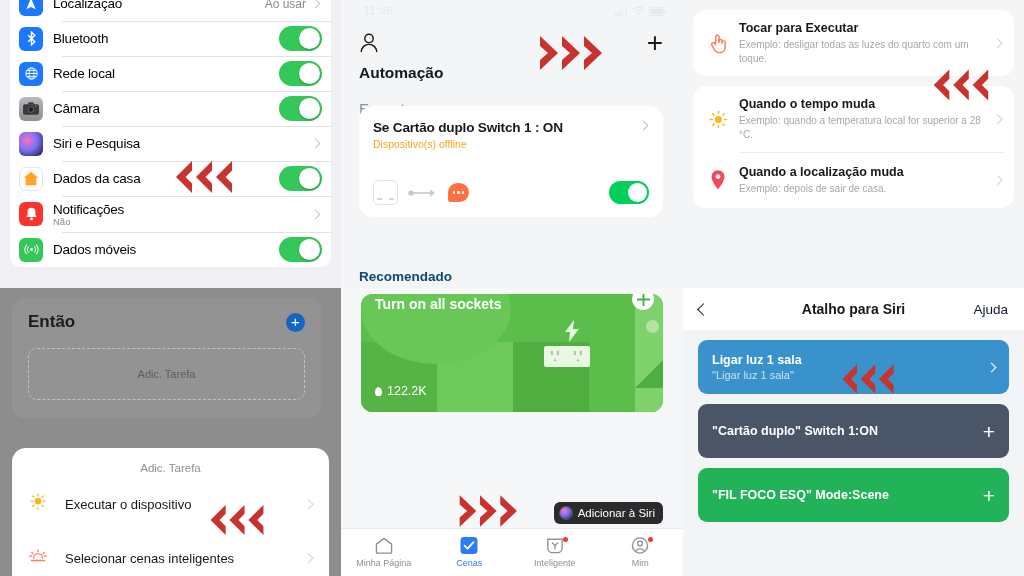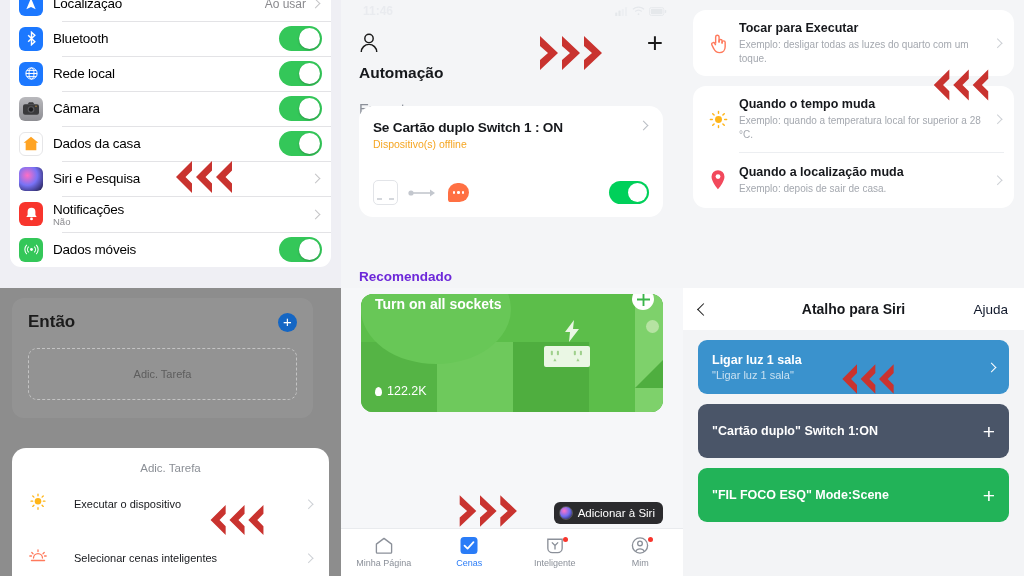--- a/index.html
+++ b/index.html
@@ -121,21 +121,21 @@
   .p2-toggle {
     width: 40px; height: 23px; border-radius: 12px; background: #00d05a;
     margin-left: auto; position: relative;
   }
   .p2-toggle::after {
     content: ""; position: absolute; top: 2px; left: 19px;
     width: 19px; height: 19px; border-radius: 50%; background: #fff;
   }
   .p2-reco {
     position: absolute; left: 18px; bottom: 4px;
-    font-size: 13.5px; font-weight: bold; color: #6d28d9;
+    font-size: 13.5px; font-weight: bold; color: #0c4a6e;
   }
   .p2-arrows { position: absolute; left: 195px; top: 35px; }
 
   
   .p3 { background: #f4f5f7; padding: 0 10px; }
   .p3-head { height: 40px; display: flex; align-items: center; position: relative; }
   .p3-back {
     width: 9px; height: 9px; border-left: 1.8px solid #1a1a1a;
     border-bottom: 1.8px solid #1a1a1a; transform: rotate(45deg);
     margin-left: 16px;
@@ -167,21 +167,21 @@
     width: 6.5px; height: 6.5px; border-right: 1.5px solid #cdd0d5;
     border-bottom: 1.5px solid #cdd0d5; transform: rotate(-45deg);
     flex: 0 0 auto; margin-right: 4px;
   }
   .p3-arrows { position: absolute; right: 28px; top: 68px; }
 
   
   .p4 { background: #8d8d8d; }
   .p4-dim { position: absolute; inset: 0; background: #8d8d8d; }
   .p4-card {
-    position: absolute; left: 12px; right: 28px; top: 10px;
+    position: absolute; left: 12px; right: 20px; top: 10px;
     background: rgba(255,255,255,.06); border-radius: 12px;
     padding: 14px 16px 18px 16px;
   }
   .p4-head { display: flex; align-items: center; justify-content: space-between; }
   .p4-title { font-size: 17px; font-weight: bold; color: #1b1b1b; }
   .p4-plus {
     width: 19px; height: 19px; border-radius: 50%; background: #1466c4;
     color: #fff; font-size: 15px; line-height: 17px; text-align: center;
     font-weight: 300;
   }
@@ -193,21 +193,21 @@
   .p4-sheet {
     position: absolute; left: 12px; right: 12px; bottom: 0; top: 160px;
     background: #fff; border-radius: 14px 14px 0 0; padding-top: 14px;
   }
   .p4-sheet-title { text-align: center; font-size: 11.5px; color: #8b8f96; }
   .p4-item {
     display: flex; align-items: center; padding: 0 14px; height: 48px;
     margin-top: 6px; position: relative;
   }
   .p4-item-ico { width: 24px; flex: 0 0 24px; text-align: center; font-size: 17px; }
-  .p4-item-label { margin-left: 24px; font-size: 11px; color: #16181c; flex: 1; }
+  .p4-item-label { margin-left: 15px; font-size: 13px; color: #16181c; flex: 1; }
   .p4-arrows { position: absolute; left: 203px; top: 215px; }
 
   
   .p5 { background: #f6f7f9; }
   .p5-scene {
     position: absolute; left: 20px; right: 20px; top: 6px; height: 118px;
     border-radius: 12px; overflow: hidden; background: #5cbe4a;
   }
   .p5-scene-title {
     position: absolute; left: 14px; top: 2px; color: #fff;
@@ -341,37 +341,37 @@
             <circle cx="19.5" cy="6" r="1" fill="#d9a23b"></circle>
           </svg>
         </div>
         <div class="p1-label-wrap">
           <div class="p1-label">Câmara</div>
         </div>
         <div class="toggle"></div>
       </div>
 
       <div class="p1-row">
+        <div class="ico ico-siri"></div>
+        <div class="p1-label-wrap">
+          <div class="p1-label">Siri e Pesquisa</div>
+        </div>
+        <div class="chev-gray"></div>
+      </div>
+
+      <div class="p1-row">
         <div class="ico ico-home">
           <svg width="16" height="15" viewBox="0 0 24 22" fill="#ffa424">
             <path d="M12 1 1 10h3v11h16V10h3z"></path>
           </svg>
         </div>
         <div class="p1-label-wrap">
           <div class="p1-label">Dados da casa</div>
         </div>
         <div class="toggle"></div>
-      </div>
-
-      <div class="p1-row">
-        <div class="ico ico-siri"></div>
-        <div class="p1-label-wrap">
-          <div class="p1-label">Siri e Pesquisa</div>
-        </div>
-        <div class="chev-gray"></div>
       </div>
 
       <div class="p1-row tall">
         <div class="ico ico-notif">
           <svg width="13" height="14" viewBox="0 0 20 21" fill="#fff">
             <path d="M10 1a6 6 0 0 0-6 6v5l-2 3h16l-2-3V7a6 6 0 0 0-6-6z"></path>
             <circle cx="10" cy="18" r="2.2"></circle>
           </svg>
         </div>
         <div class="p1-label-wrap">

